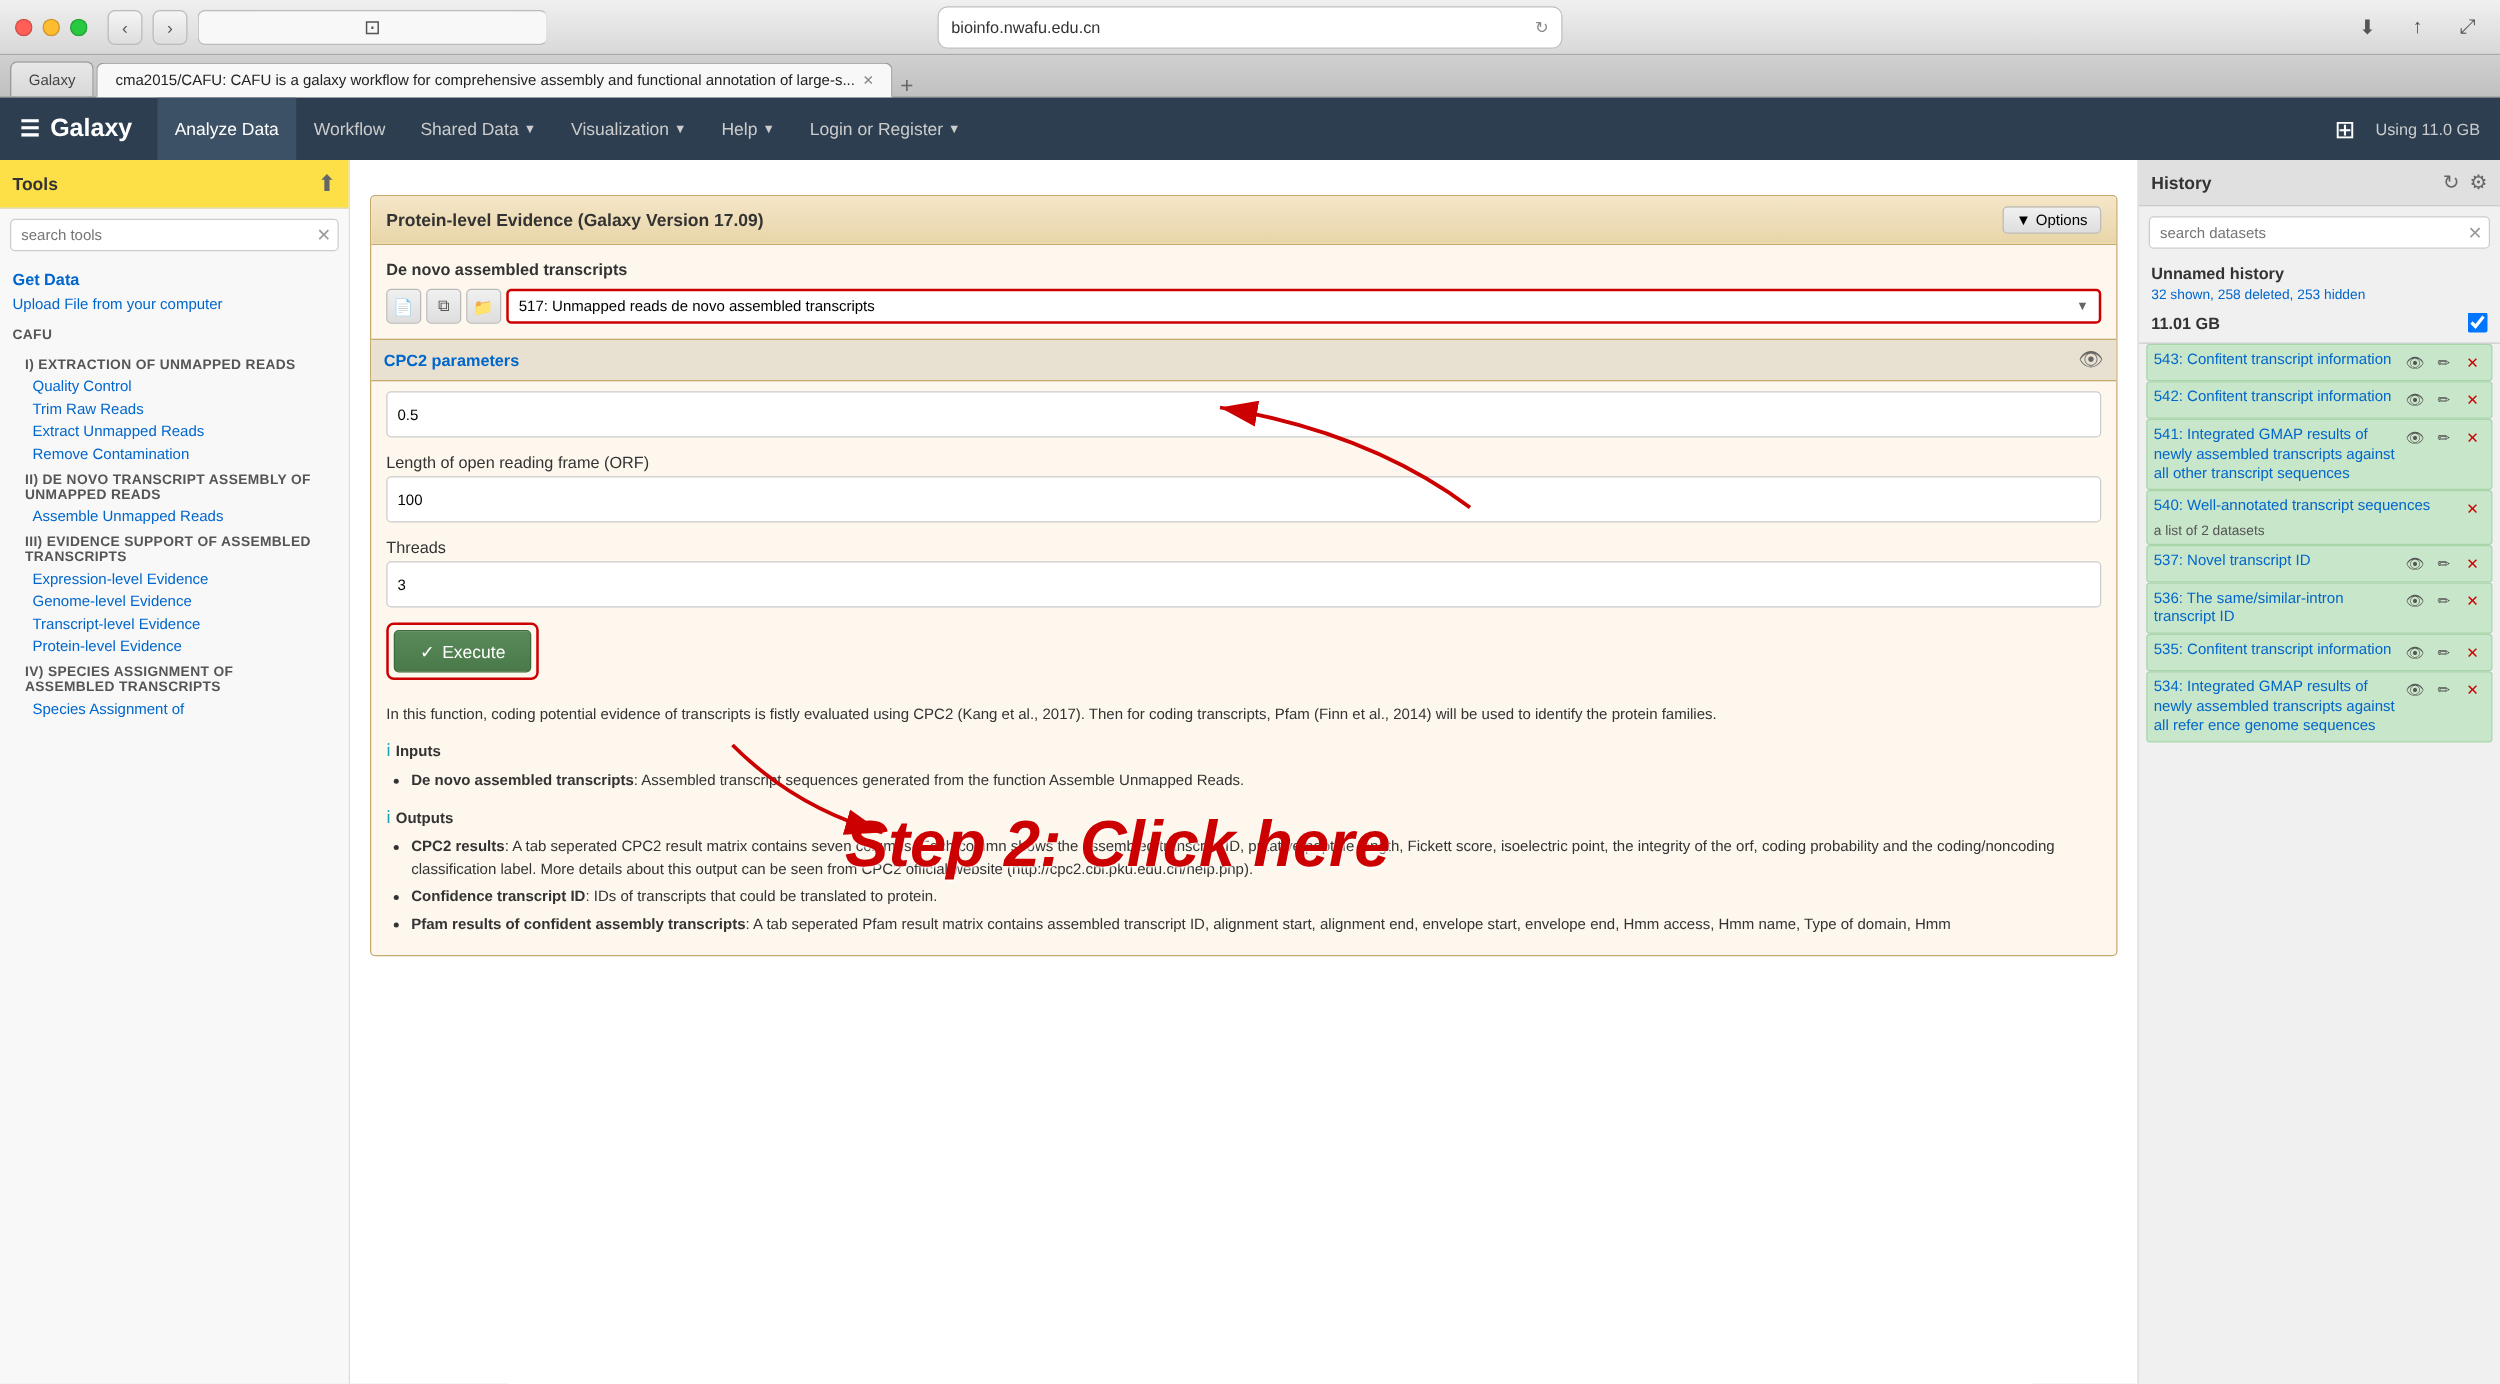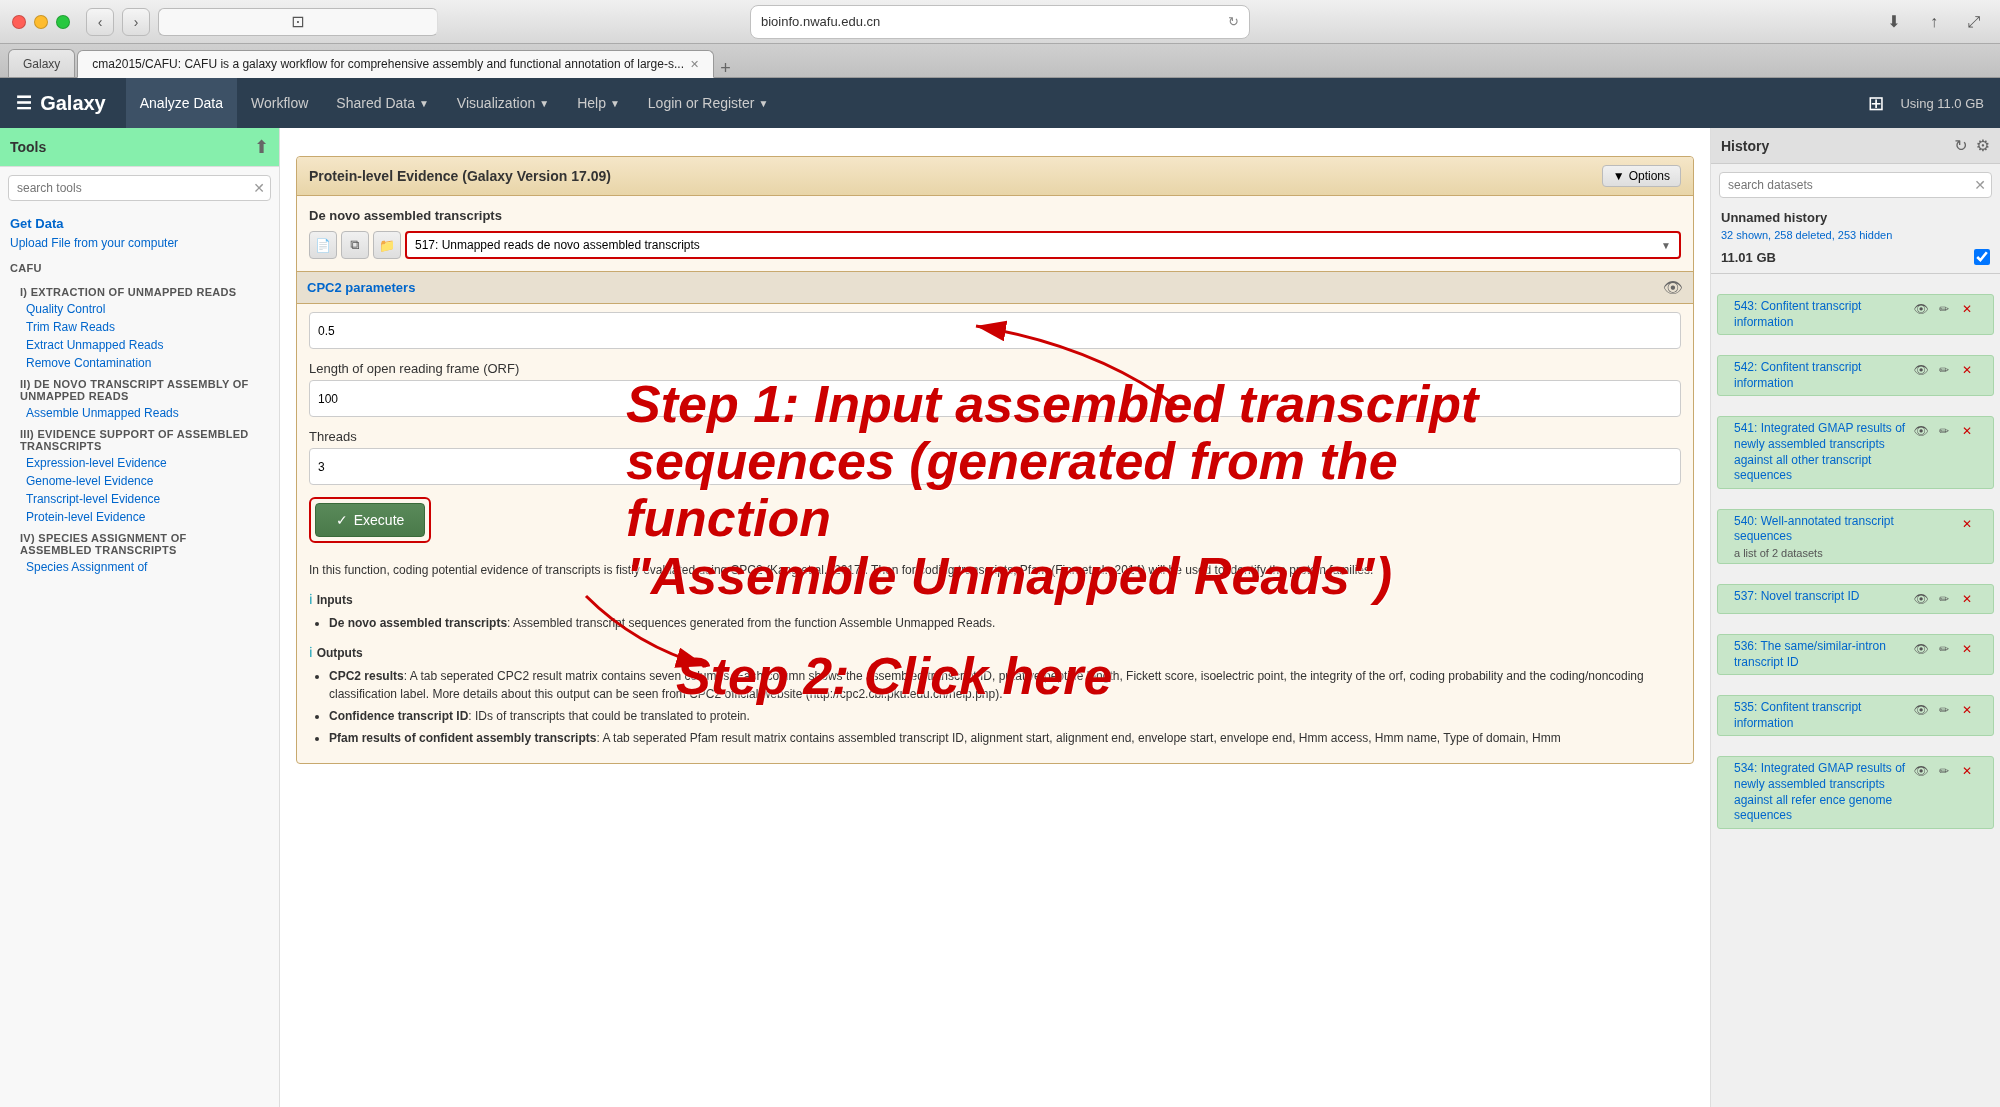--- a/index.html
+++ b/index.html
@@ -102,21 +102,21 @@
       background: #f8f8f8;
       border-right: 1px solid #ddd;
       overflow-y: auto;
       flex-shrink: 0;
     }
     .sidebar-header {
       display: flex;
       justify-content: space-between;
       align-items: center;
       padding: 8px 10px;
-      background: #86efac;
+      background: #fde047;
       border-bottom: 1px solid #ddd;
     }
     .sidebar-header-title { font-weight: bold; font-size: 14px; color: #333; }
     .sidebar-upload-btn { color: #666; font-size: 18px; cursor: pointer; }
     .search-box {
       margin: 8px;
       position: relative;
     }
     .search-box input {
       width: 100%;
@@ -354,23 +354,23 @@
       justify-content: space-between;
       align-items: center;
       padding: 4px 10px 8px;
       border-bottom: 1px solid #ccc;
     }
     .history-size { font-size: 13px; font-weight: bold; color: #333; }
     .history-checkbox { width: 16px; height: 16px; cursor: pointer; }
     .history-item {
       background: #c8e6c9;
       border: 1px solid #a8d5aa;
-      margin: 20px 6px;
+      margin: 0 6px;
       border-radius: 3px;
-      padding: 4px 16px;
+      padding: 4px 5px;
     }
     .history-item-row {
       display: flex;
       align-items: flex-start;
       gap: 4px;
     }
     .history-item-name {
       flex: 1;
       font-size: 12px;
       color: #0066cc;
@@ -573,25 +573,20 @@
                 <strong>Confidence transcript ID</strong><span>: IDs of transcripts that could be translated to protein.</span>
               </li>
               <li>
                 <strong>Pfam results of confident assembly transcripts</strong><span>: A tab seperated Pfam result matrix contains assembled transcript ID, alignment start, alignment end, envelope start, envelope end, Hmm access, Hmm name, Type of domain, Hmm</span>
               </li>
             </ul>
           </div>
         </div>
       </div>
 
-      <div class="step-text-1">
-        <span>Step 1: Input assembled transcript</span><br>
-        <span>sequences (generated from the function</span><br>
-        <span>"Assemble Unmapped Reads")</span>
-      </div>
       <div class="step-text-2">
         <span>Step 2: Click here</span>
       </div>
 
       <svg class="arrow-svg" width="300" height="120" viewBox="0 0 300 120">
         <defs>
           <marker id="arrowhead" markerWidth="10" markerHeight="7" refX="10" refY="3.5" orient="auto">
             <polygon points="0 0, 10 3.5, 0 7" fill="#cc0000"></polygon>
           </marker>
         </defs>

